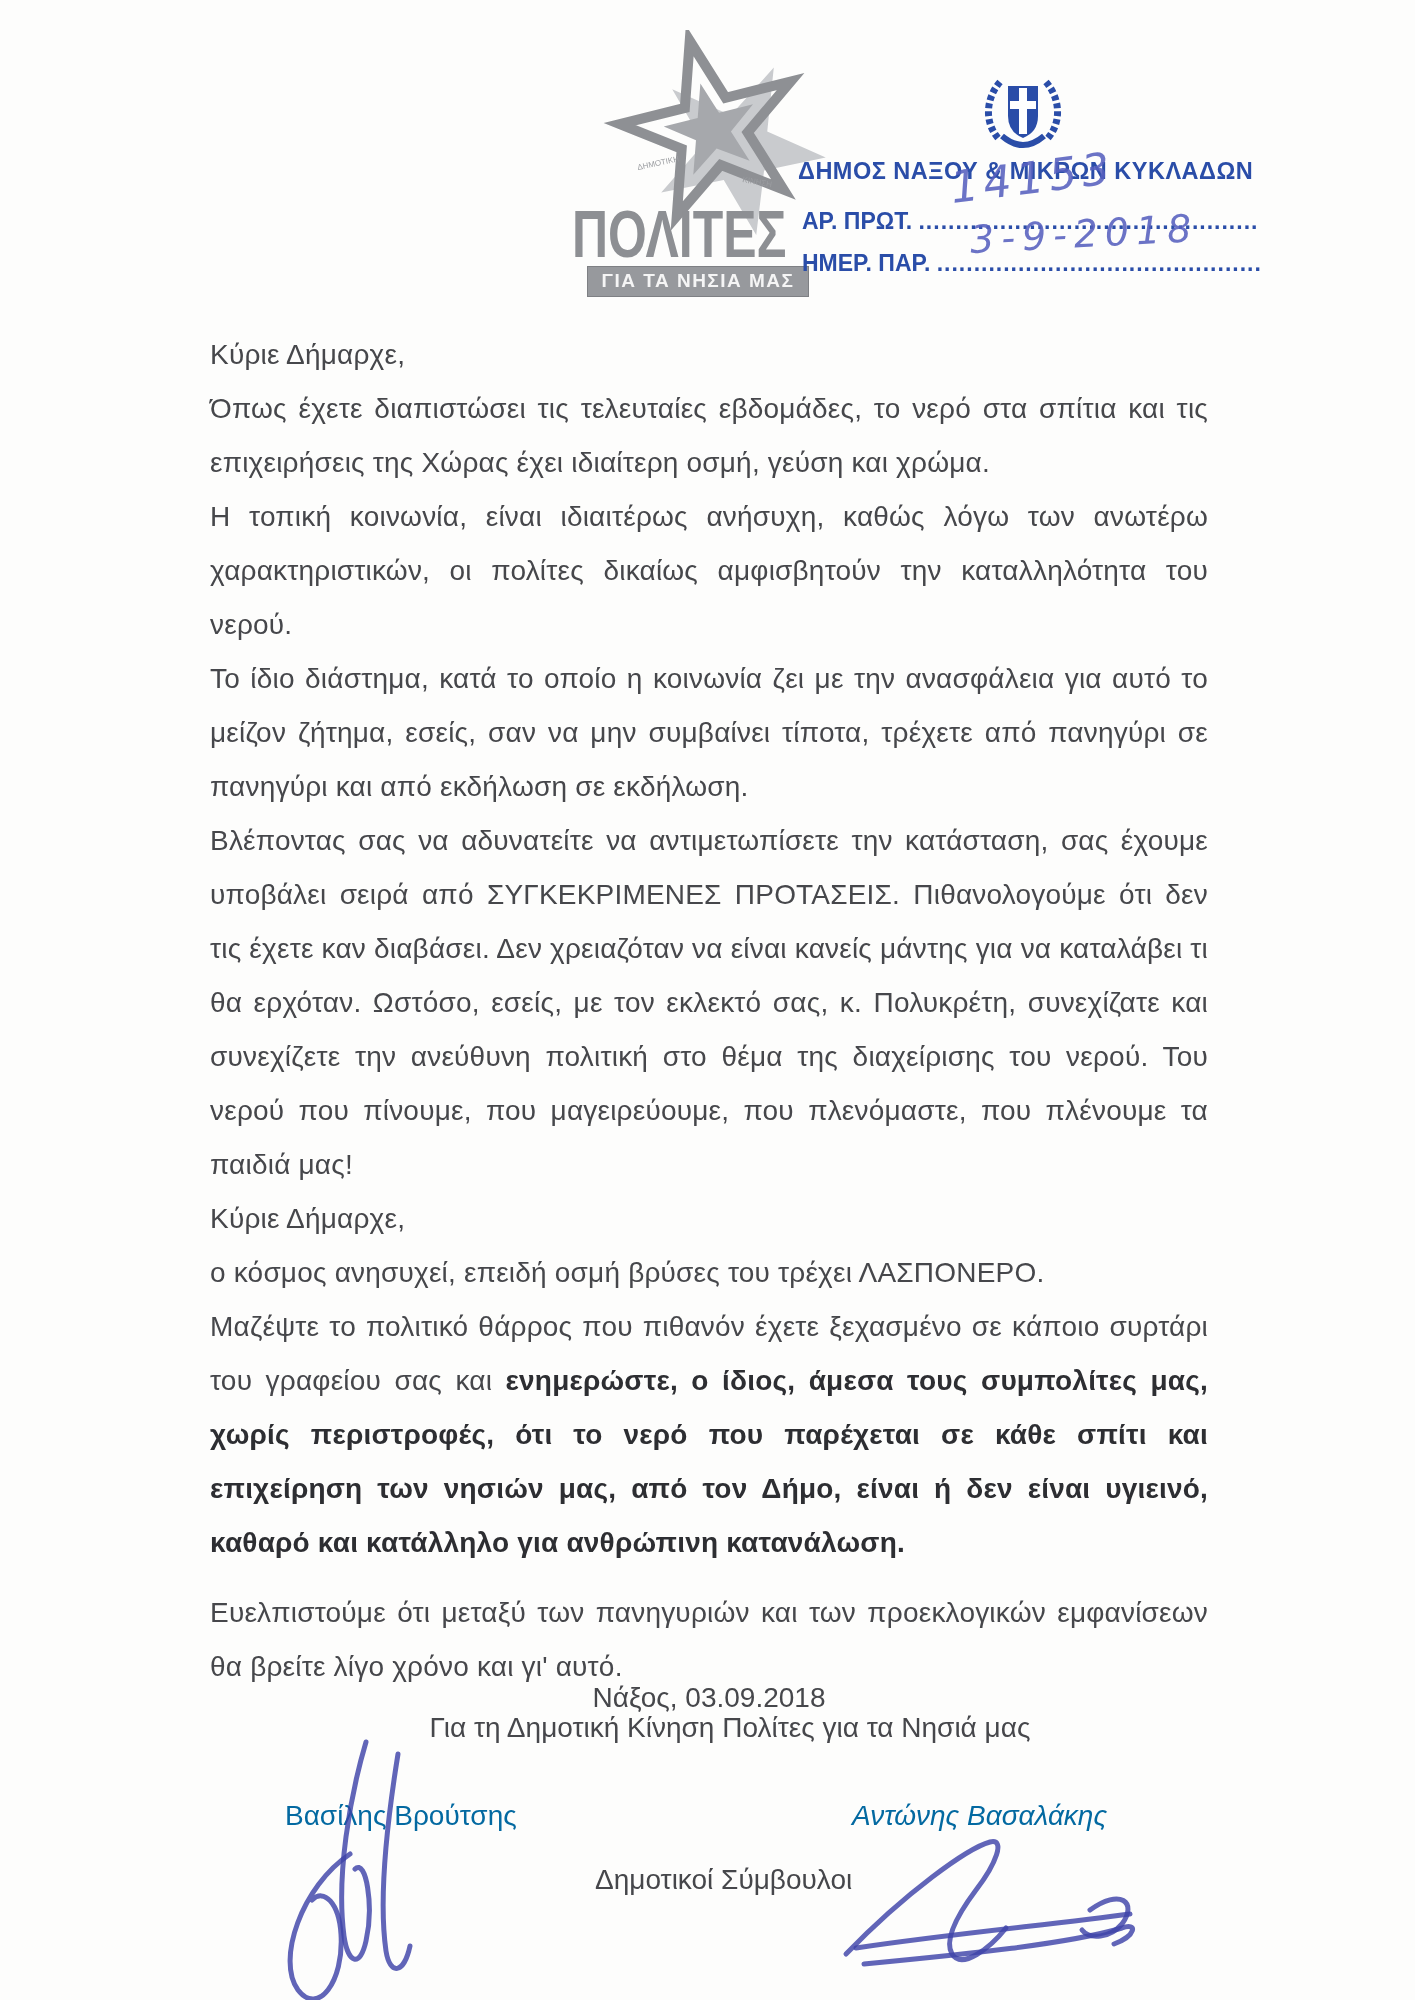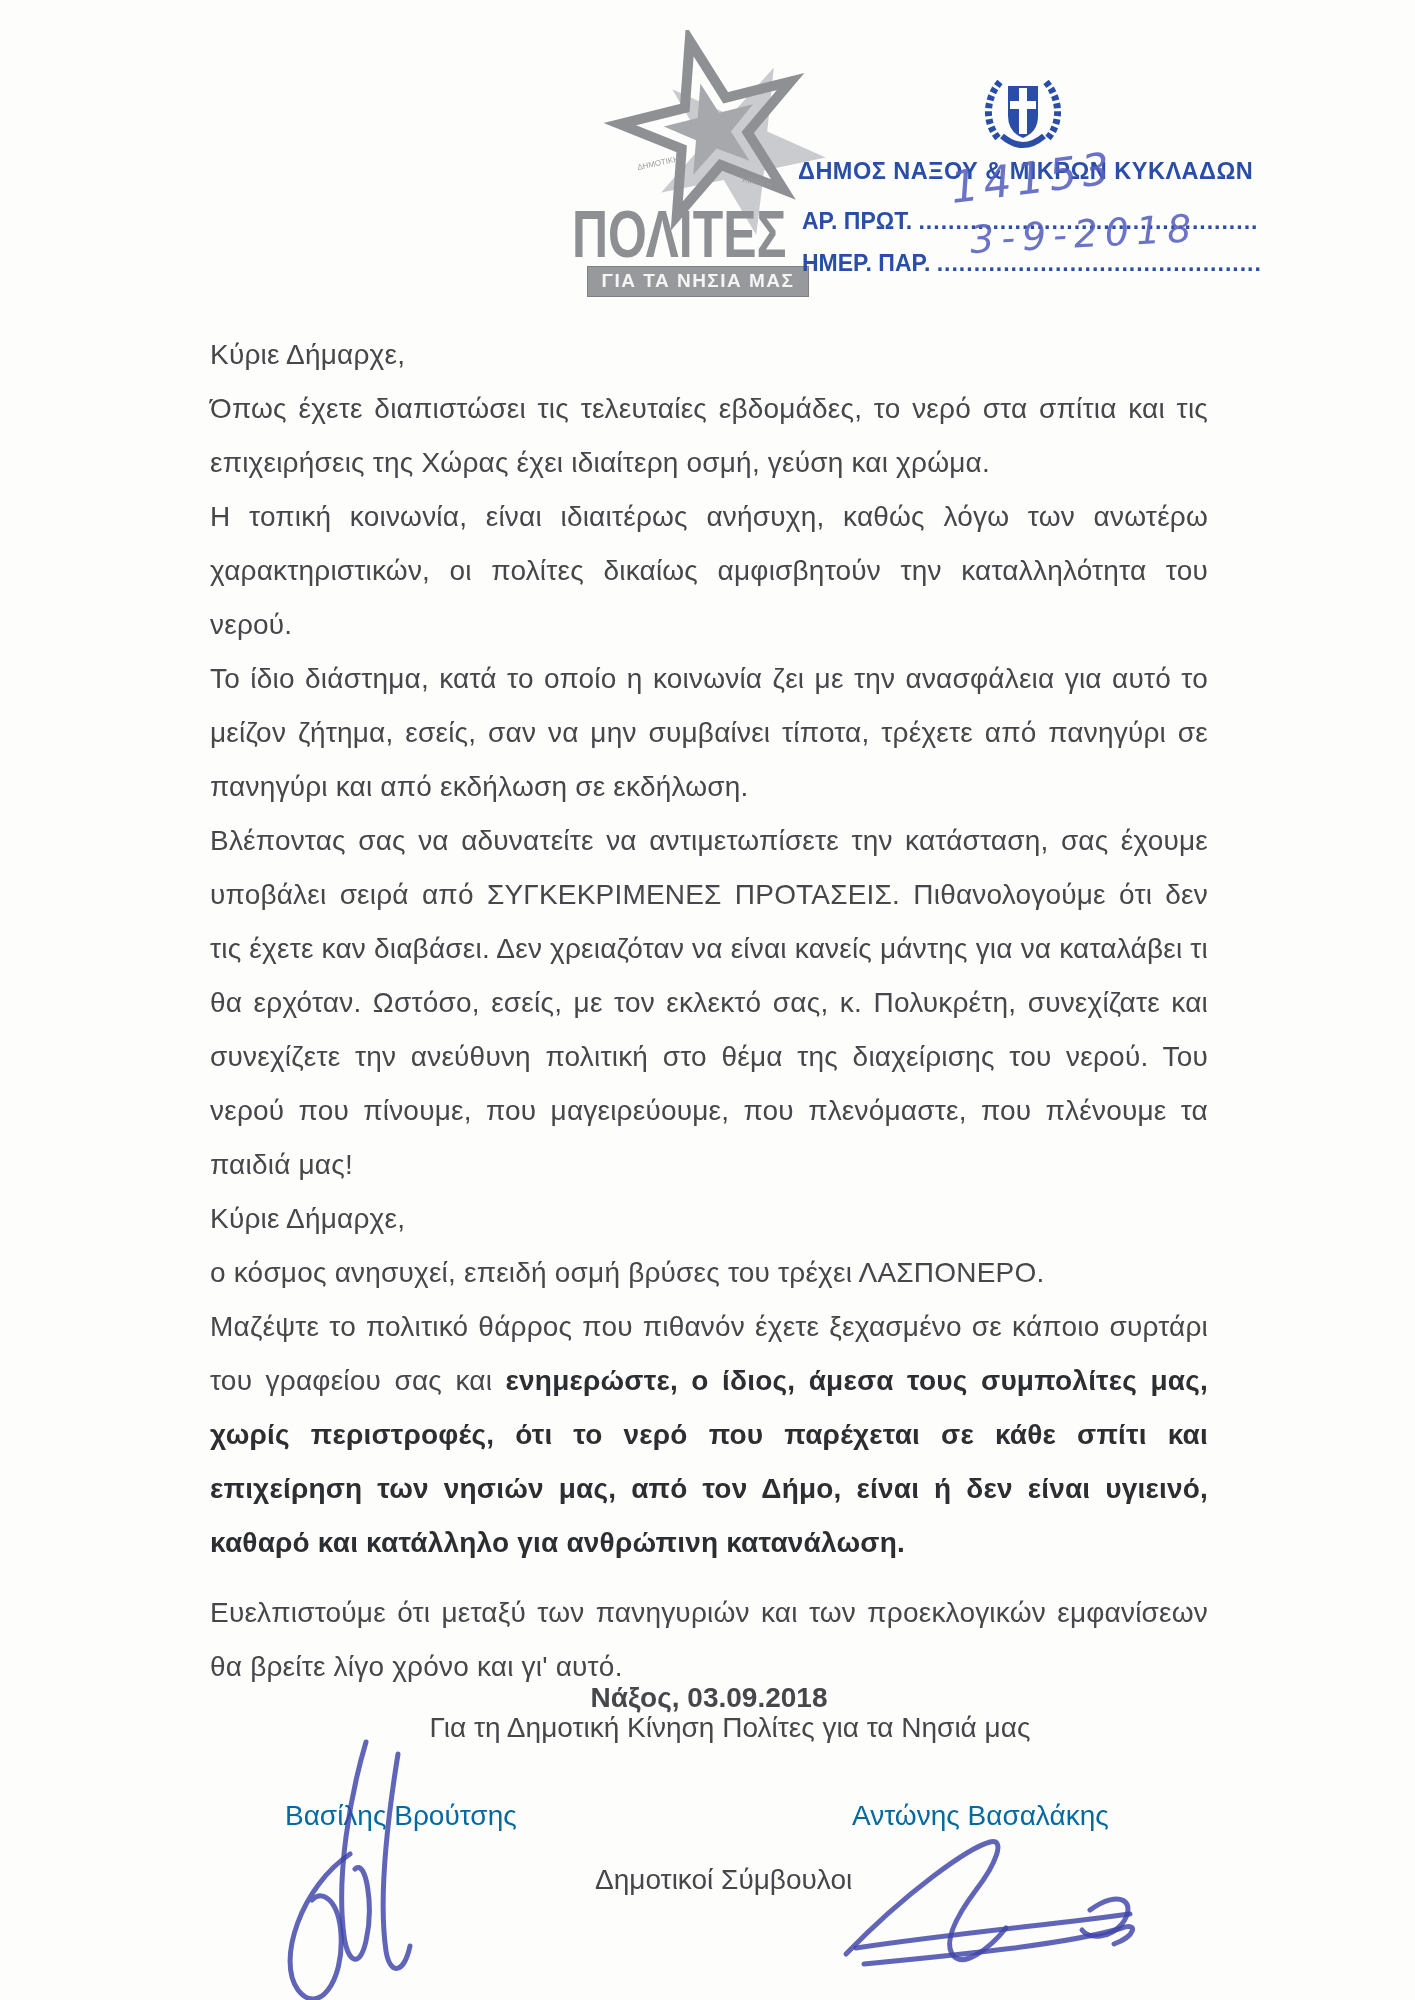--- a/index.html
+++ b/index.html
@@ -56,29 +56,29 @@
     position:absolute;left:210px;top:328px;width:998px;
     font-size:28px;line-height:54px;color:#46474b;
     text-align:justify;letter-spacing:0.2px;
   }
   .letter-body p{margin:0;}
   .letter-body p.gap-top{margin-top:16px;}
   .letter-body .bold{font-weight:700;color:#2d2e32;}
   
   .place-date{
     position:absolute;left:210px;top:1682px;width:998px;
-    font-size:28px;color:#46474b;text-align:center;font-weight:bold;
+    font-size:28px;color:#46474b;text-align:center;
   }
   .closing-org{
     position:absolute;left:210px;top:1712px;width:1040px;
     font-size:28px;color:#46474b;text-align:center;
   }
   .signer{position:absolute;top:1800px;font-size:28px;color:#0369a1;white-space:nowrap;}
   .signer.left{left:285px;}
-  .signer.right{left:852px;}
+  .signer.right{left:852px;font-style:italic;}
   .signers-title{
     position:absolute;left:595px;top:1864px;
     font-size:28px;color:#46474b;white-space:nowrap;
   }
   .sig-svg{position:absolute;}
   .sig-left{left:262px;top:1738px;width:200px;height:265px;}
   .sig-right{left:838px;top:1832px;width:300px;height:160px;}
   .sig-svg path{fill:none;stroke:#3e43a8;stroke-opacity:0.82;stroke-linecap:round;}
 </style>
 </head>

